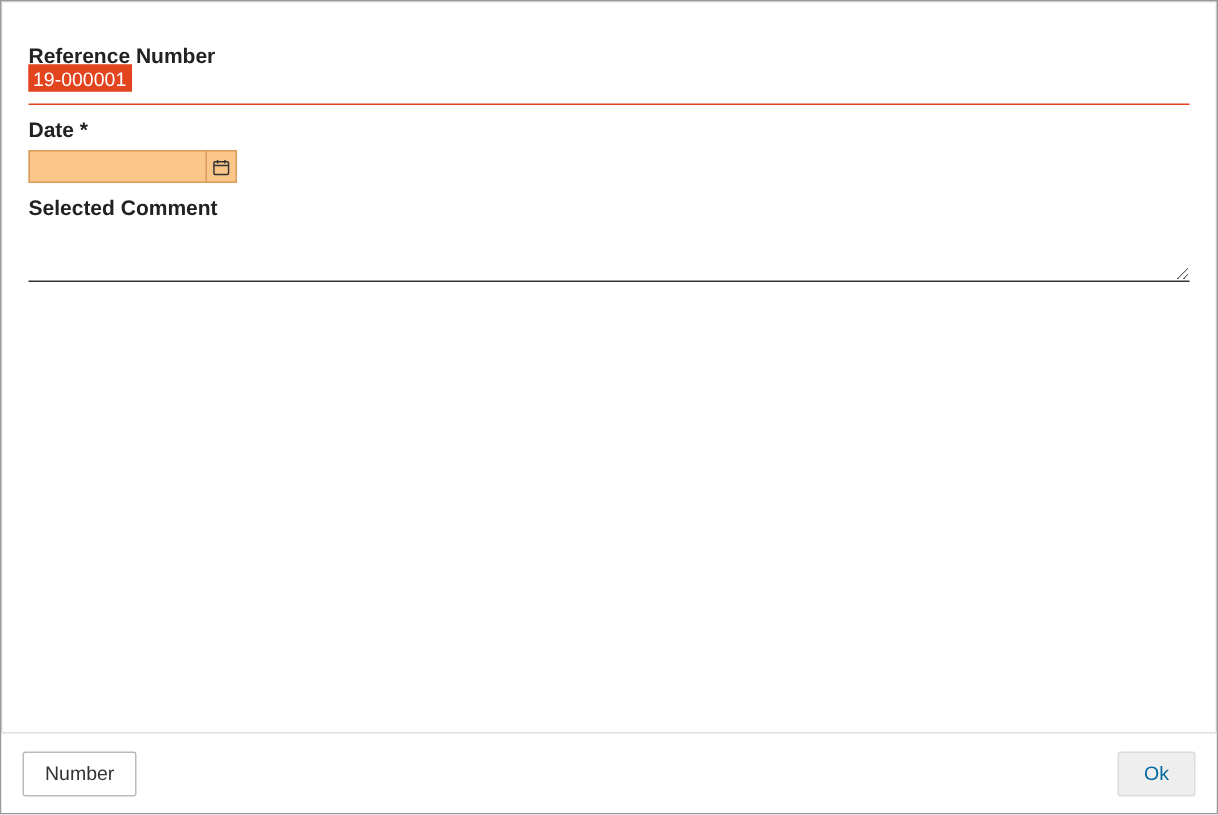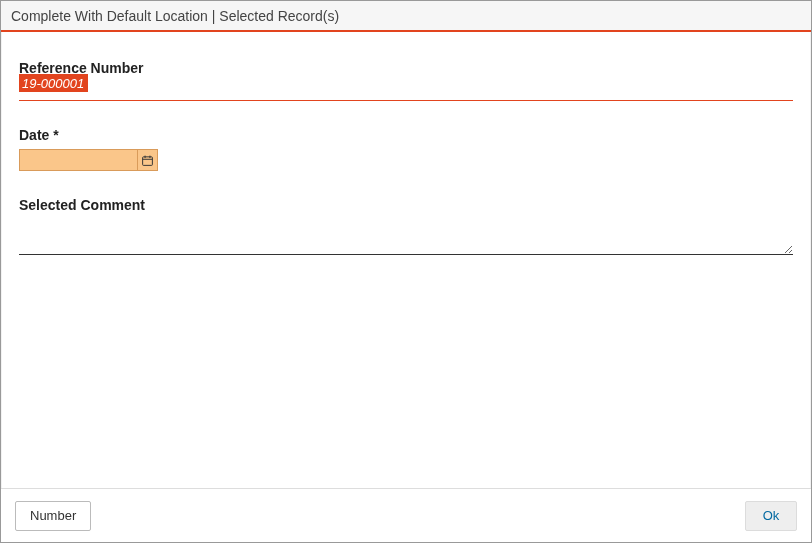--- a/index.html
+++ b/index.html
@@ -30,36 +30,35 @@
   .dialog-title {
     font-size: 14px;
     color: #444;
   }
   .dialog-body {
     flex: 1 1 auto;
     padding: 28px 18px 0 18px;
     overflow: hidden;
   }
   .field-block {
-    margin-bottom: 26px;
+    margin-bottom: 8px;
   }
   .field-label {
     font-weight: 600;
     font-size: 14px;
     color: #222;
     margin-bottom: 6px;
   }
   
   .ref-row {
     display: flex;
     align-items: center;
     border-bottom: 1px solid #e2441e;
     padding-bottom: 16px;
     height: 19px;
-    font-style: italic;
   }
   .ref-value {
     display: inline-block;
     background: #e2441e;
     color: #fff;
     font-size: 13px;
     line-height: 17px;
     padding: 0 3px 0 2px;
     border: 1px solid #e2441e;
     height: 18px;
@@ -132,23 +131,20 @@
     color: #0369a1;
     border: 1px solid #dcdcdc;
     cursor: default;
   }
 </style>
 </head>
 <body>
 
 <div class="dialog">
 
-  <div class="dialog-header">
-    <span class="dialog-title">Complete With Default Location | Selected Record(s)</span>
-  </div>
 
   <div class="dialog-body">
 
     <div class="field-block">
       <div class="field-label">Reference Number</div>
       <div class="ref-row">
         <span class="ref-value">19-000001</span>
       </div>
     </div>
 

